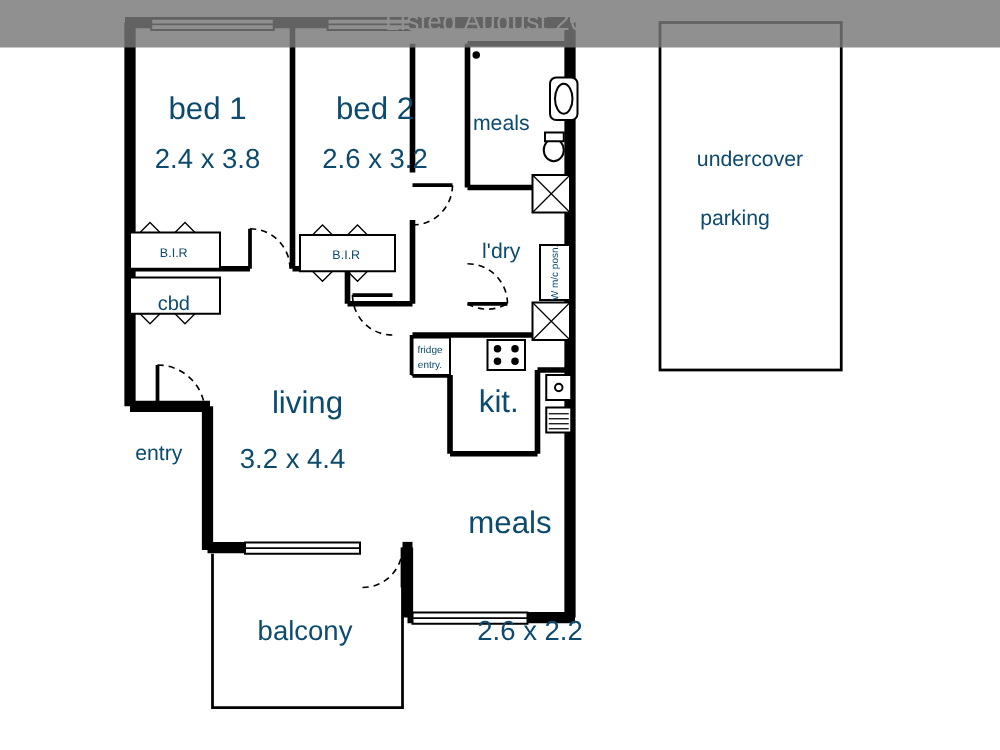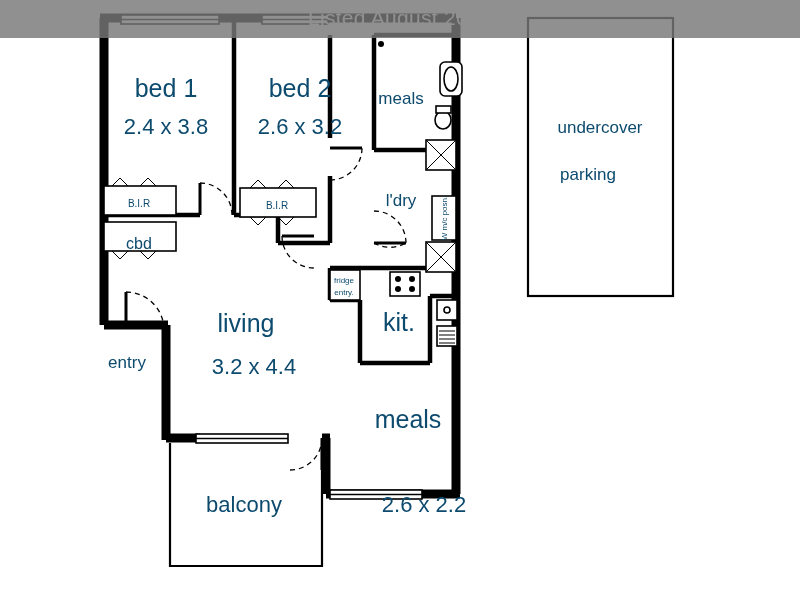--- a/index.html
+++ b/index.html
@@ -219,21 +219,21 @@
   </g>
 </svg>
 
 <div class="lbl center room-name" style="left:166px; top:88px;">bed 1</div>
 <div class="lbl center room-dim" style="left:166px; top:127px;">2.4 x 3.8</div>
 
 <div class="lbl center room-name" style="left:300px; top:88px;text-align:right;">bed 2</div>
 <div class="lbl center room-dim" style="left:300px; top:127px;text-align:right;">2.6 x 3.2</div>
 
 <div class="lbl center room-name" style="left:246px; top:323px;">living</div>
-<div class="lbl center room-dim" style="left:254px; top:367px;">3.2 x 4.4</div>
+<div class="lbl center room-dim" style="left:234px; top:367px;">3.2 x 4.4</div>
 
 <div class="lbl center room-name" style="left:408px; top:419px;">meals</div>
 <div class="lbl center room-dim" style="left:424px; top:461px;margin-top:44px;">2.6 x 2.2</div>
 
 <div class="lbl center room-name" style="left:399px; top:322px;">kit.</div>
 
 <div class="lbl center small-name" style="left:401px; top:99px;">meals</div>
 
 <div class="lbl center small-name" style="left:401px; top:201px;">l'dry</div>
 

